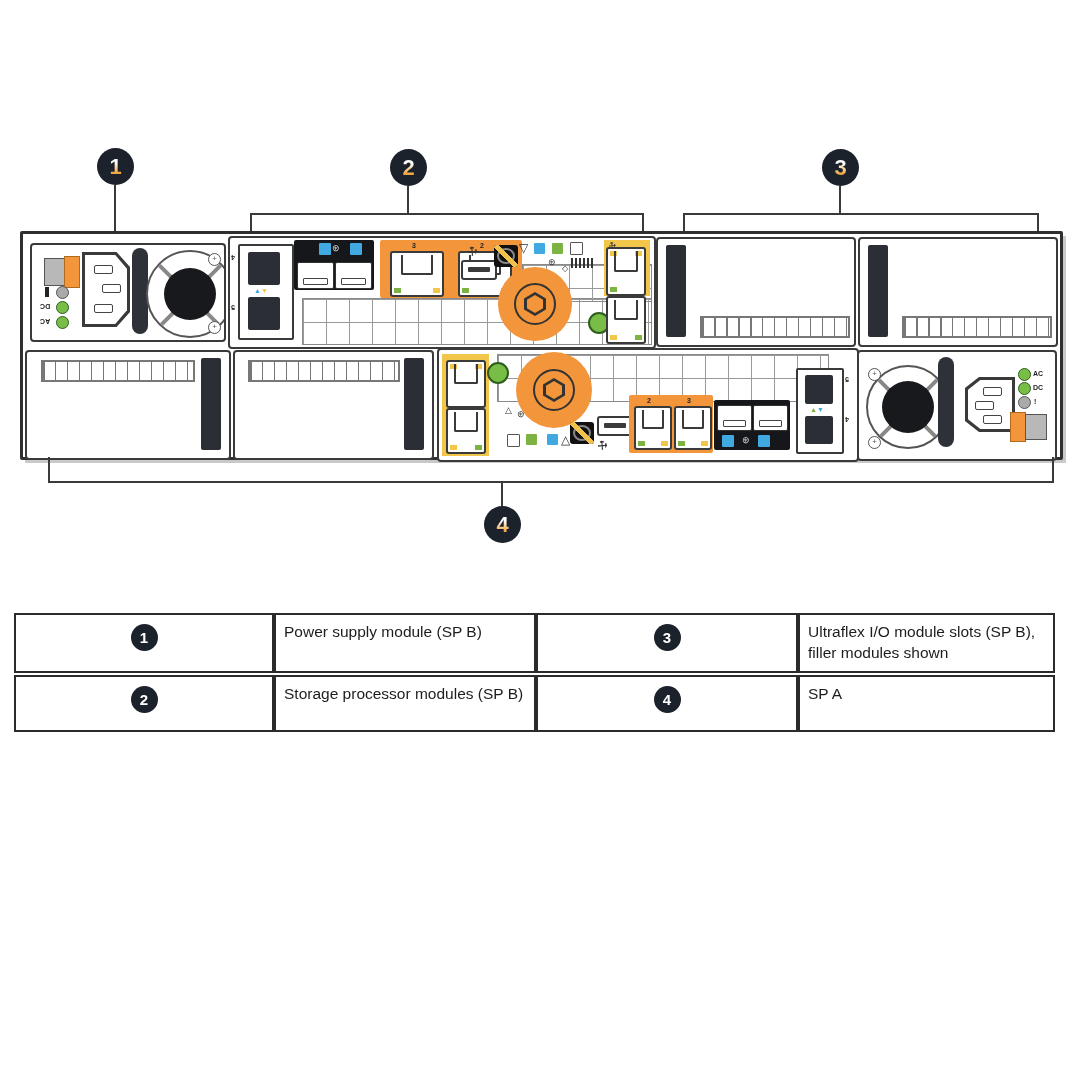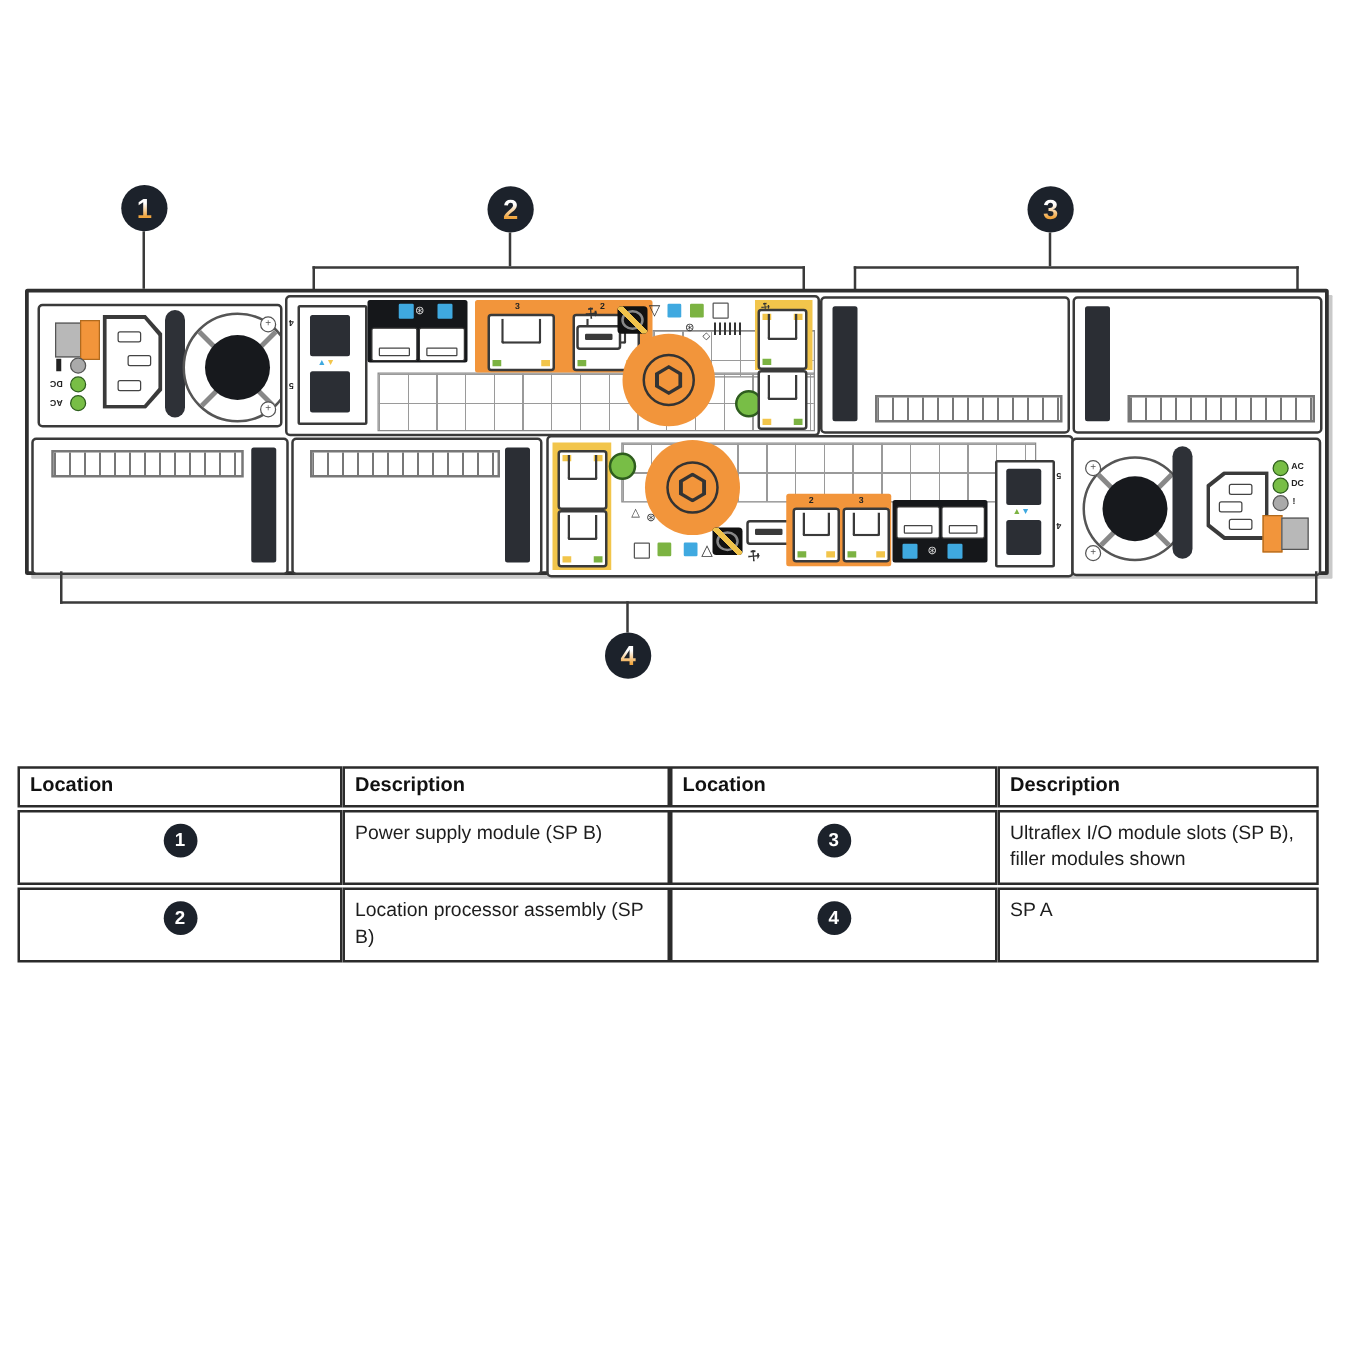--- a/index.html
+++ b/index.html
@@ -321,41 +321,35 @@
   </div>
 
   <table id="spec-table">
     <colgroup>
       <col style="width:260px;">
         <col style="width:262px;">
         <col style="width:262px;">
         <col style="width:257px;">
     </colgroup>
     <tbody>
-        <tr>
-      <th>Location</th>
-      <th>Description</th>
-      <th>Location</th>
-      <th>Description</th>
-    </tr>
     <tr style="height:57px;">
       <td class="loc">
         <span class="tco">1</span>
       </td>
       <td class="desc">Power supply module (SP B)</td>
       <td class="loc">
         <span class="tco">3</span>
       </td>
       <td class="desc">Ultraflex I/O module slots (SP B), filler modules shown</td>
     </tr>
     <tr style="height:57px;">
       <td class="loc">
         <span class="tco">2</span>
       </td>
-      <td class="desc">Location processor assembly (SP B)</td>
+      <td class="desc">Storage processor modules (SP B)</td>
       <td class="loc">
         <span class="tco">4</span>
       </td>
       <td class="desc">SP A</td>
     </tr>
   </tbody>
     </table>
 
 </div>
 

